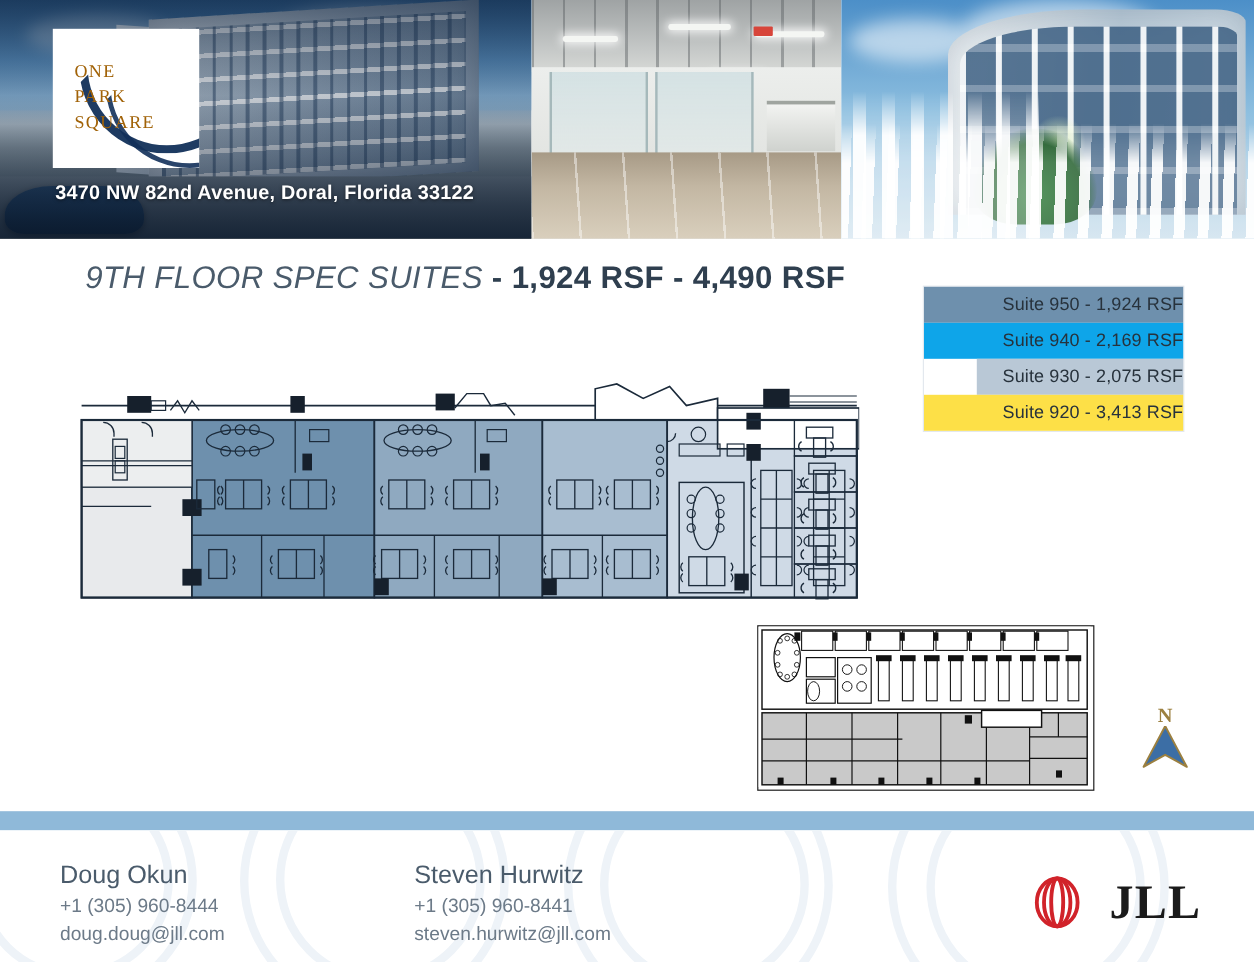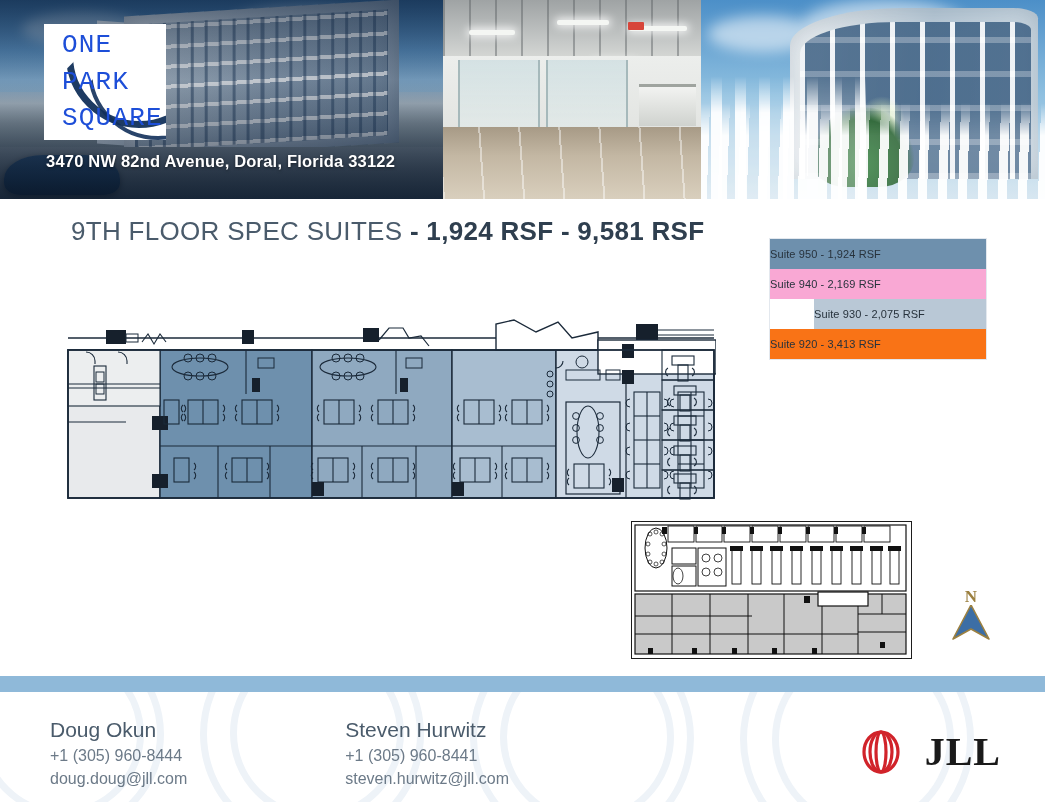--- a/index.html
+++ b/index.html
@@ -183,51 +183,51 @@
   .logo-arc2 {
     position:absolute; right:-62px; top:-24px;
     width: 132px; height: 132px;
     border: 4px solid #12305a;
     border-radius: 50%;
     clip-path: polygon(0 60%, 60% 0, 100% 0, 100% 100%, 0 100%);
     opacity:.9;
   }
   .logo-line {
     position: relative; z-index:2;
-    font-family: Liberation Mono, monospace;
-    font-size: 26px; letter-spacing: 1.2px;
-    color: #1d4ed8; line-height: 1.42;
+    font-family: Liberation Serif, serif;
+    font-size: 15px; letter-spacing: 1.2px;
+    color: #a16207; line-height: 1.42;
     text-align: left; width: 86px;
   }
   .address {
     position: absolute; left: 46px; top: 152px;
     font-size: 16.5px; font-weight: 700; color: #ffffff;
     letter-spacing: .2px;
     text-shadow: 0 1px 3px rgba(0,0,0,.55);
   }
 
   
   .title {
     position: absolute; left: 71px; top: 216px;
     font-size: 26px; color: #33475a;
     letter-spacing: .3px; white-space: nowrap;
   }
-  .title .light { font-weight: 300; color: #4a5b6b; }
+  .title .light { font-weight: 300; color: #4a5b6b; font-style: italic; }
   .title .bold  { font-weight: 700; color: #2f3f4f; }
 
   
   .legend {
     position: absolute; left: 769px; top: 238px;
     width: 216px;
     border: 1px solid #e3e8ee;
   }
   .legend-row {
     height: 30px; line-height: 30px;
-    text-align: left;
-    font-size: 11px; color: #27323c;
+    text-align: right;
+    font-size: 15px; color: #27323c;
     letter-spacing: .1px;
   }
 
   
   .plan {
     position: absolute; left: 66px; top: 318px;
     width: 650px; height: 185px;
   }
   .plan svg { display:block; }
 
@@ -338,28 +338,28 @@
       <div class="logo-arc2"></div>
       <div class="logo-line">ONE</div>
       <div class="logo-line">PARK</div>
       <div class="logo-line">SQUARE</div>
     </div>
 
     <div class="address">3470 NW 82nd Avenue, Doral, Florida 33122</div>
   </div>
 
   <div class="title">
-    <span class="light">9TH FLOOR SPEC SUITES </span><span class="bold">- 1,924 RSF - 9,581 RSF</span>
+    <span class="light">9TH FLOOR SPEC SUITES </span><span class="bold">- 1,924 RSF - 4,490 RSF</span>
   </div>
 
   <div class="legend">
     <div class="legend-row" style="background: rgb(110, 144, 173);">Suite 950 - 1,924 RSF</div>
-    <div class="legend-row" style="background: #f9a8d4;">Suite 940 - 2,169 RSF</div>
+    <div class="legend-row" style="background: #0ea5e9;">Suite 940 - 2,169 RSF</div>
     <div class="legend-row" style="background: rgb(185, 200, 214); margin-left: 44px;">Suite 930 - 2,075 RSF</div>
-    <div class="legend-row" style="background: #f97316;">Suite 920 - 3,413 RSF</div>
+    <div class="legend-row" style="background: #fde047;">Suite 920 - 3,413 RSF</div>
   </div>
 
   <div class="plan">
     <svg width="650" height="185" viewBox="0 0 650 185">
       <defs>
         <g id="desk-pair">
           <rect x="0" y="0" width="30" height="24" fill="none" stroke="#1b2a3a" stroke-width="1.1"></rect>
           <line x1="15" y1="0" x2="15" y2="24" stroke="#1b2a3a" stroke-width="1.1"></line>
           <path d="M-5 5 a4.5 4.5 0 0 0 0 7" fill="none" stroke="#1b2a3a" stroke-width="1.1"></path>
           <path d="M-5 14 a4.5 4.5 0 0 0 0 7" fill="none" stroke="#1b2a3a" stroke-width="1.1"></path>

